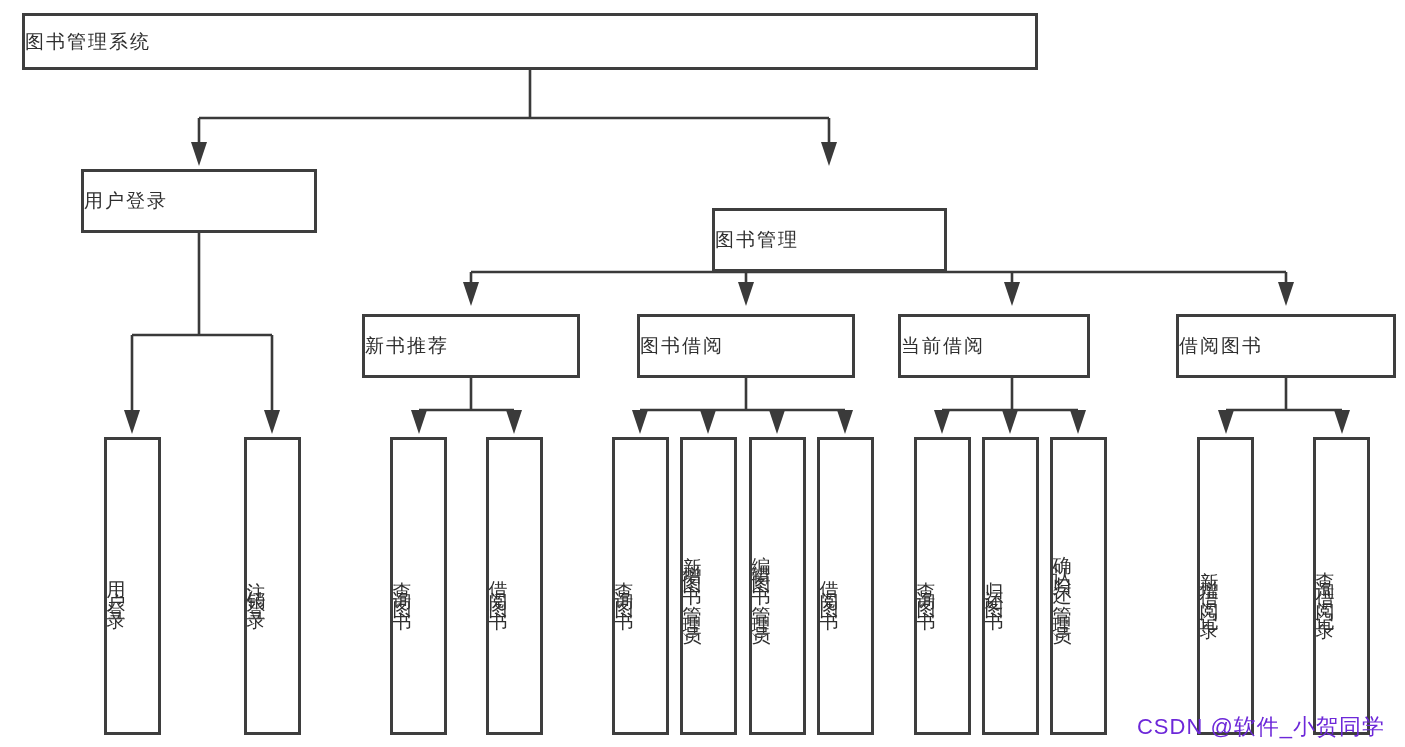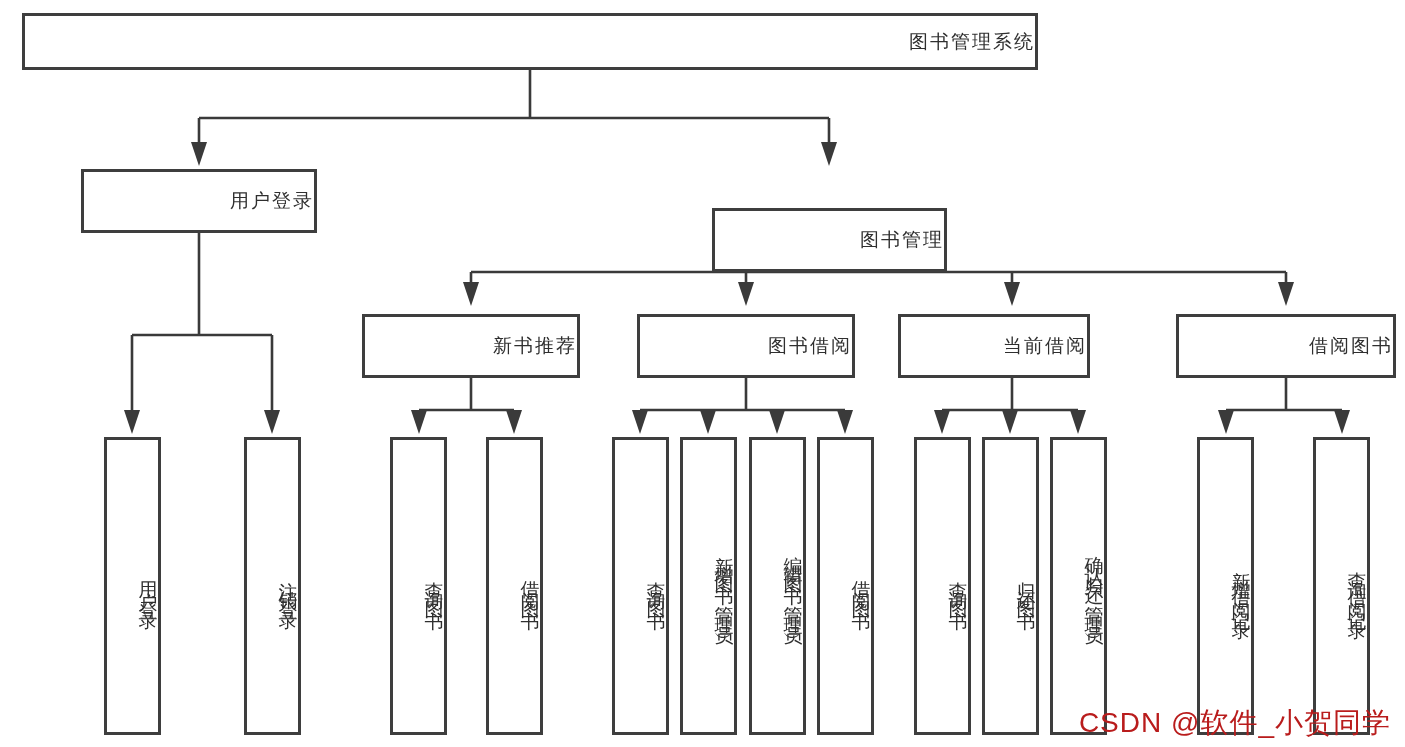--- a/index.html
+++ b/index.html
@@ -25,21 +25,21 @@
     fill: #3a3a3a;
     stroke: none;
   }
   .node {
     position: absolute;
     box-sizing: border-box;
     border: 3px solid #3e3e3e;
     background: #ffffff;
     display: flex;
     align-items: center;
-    justify-content: flex-end;
+    justify-content: flex-start;
     color: #2f2f2f;
   }
   .hnode span {
     font-size: 19px;
     letter-spacing: 2px;
     white-space: nowrap;
   }
   .vnode {
     width: 57px;
     height: 298px;
@@ -47,24 +47,24 @@
   }
   .vnode span {
     writing-mode: vertical-rl;
     text-orientation: mixed;
     font-size: 19px;
     letter-spacing: 10px;
     line-height: 1;
   }
   .watermark {
     position: absolute;
-    right: 14px;
+    right: 20px;
     bottom: 5px;
-    font-size: 28px;
-    color: #b91c1c;
+    font-size: 22px;
+    color: #6d28d9;
     letter-spacing: 1px;
     white-space: nowrap;
   }
 </style>
 </head>
 <body>
 
 <div class="canvas">
 
   <svg class="connectors" viewBox="0 0 1405 747">

